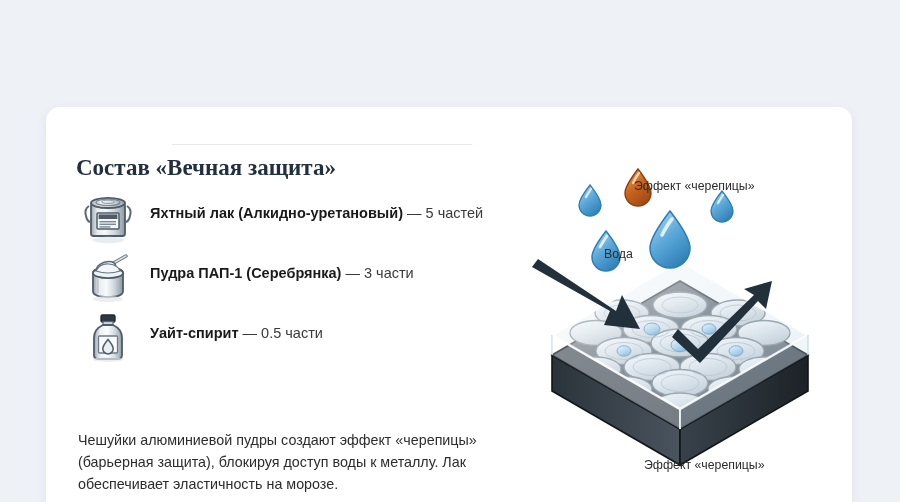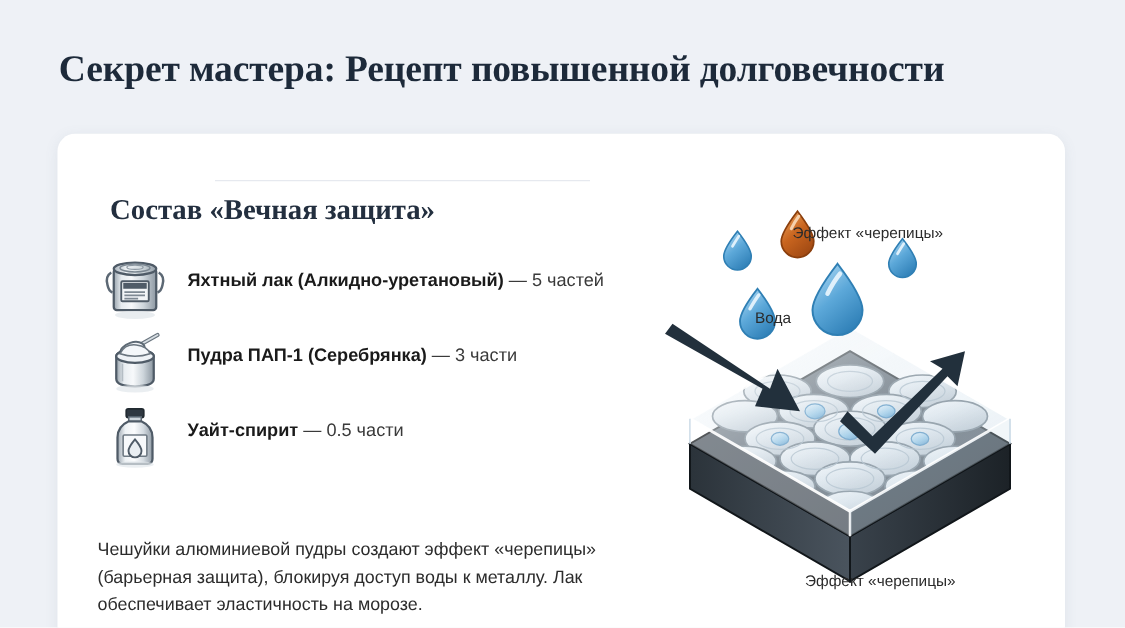--- a/index.html
+++ b/index.html
@@ -52,34 +52,34 @@
     position: absolute;
     left: 126px;
     top: 37px;
     width: 300px;
     height: 1px;
     background: #e6e9ef;
   }
 
   .section-title {
     position: absolute;
-    left: 42px;
+    left: 30px;
     top: 48px;
     font-family: "Liberation Serif", serif;
     font-size: 23px;
     font-weight: 700;
     color: #232f3f;
     white-space: nowrap;
   }
 
   
   .ing-list {
     position: absolute;
     left: 28px;
-    top: 92px;
+    top: 80px;
     width: 470px;
   }
   .ing-row {
     position: relative;
     height: 60px;
   }
   .ing-icon {
     position: absolute;
     left: 6px;
     top: 2px;
@@ -131,21 +131,20 @@
   }
   .dlabel-top  { left: 122px; top: 36px; }
   .dlabel-water{ left: 92px;  top: 104px; }
   .dlabel-bot  { left: 132px; top: 315px; }
 </style>
 </head>
 <body>
 
 <div class="page">
 
-  <div class="page-title">Секрет мастера: Рецепт повышенной долговечности</div>
 
   <div class="card">
 
     <div class="divider"></div>
 
     <div class="section-title">Состав «Вечная защита»</div>
 
     <div class="ing-list">
 
       <div class="ing-row">

